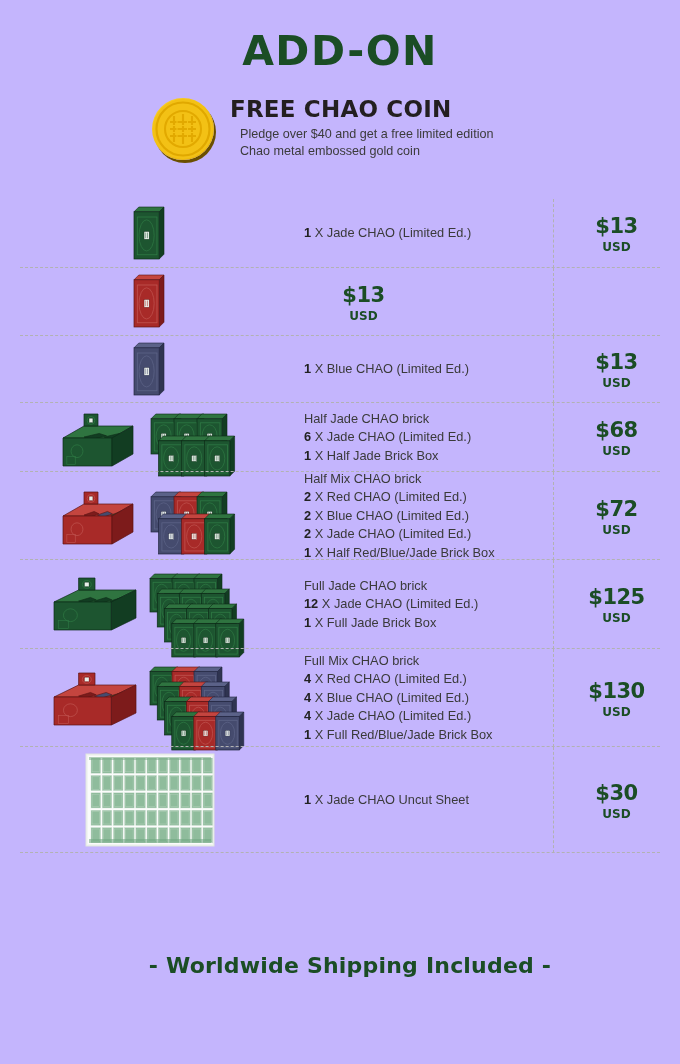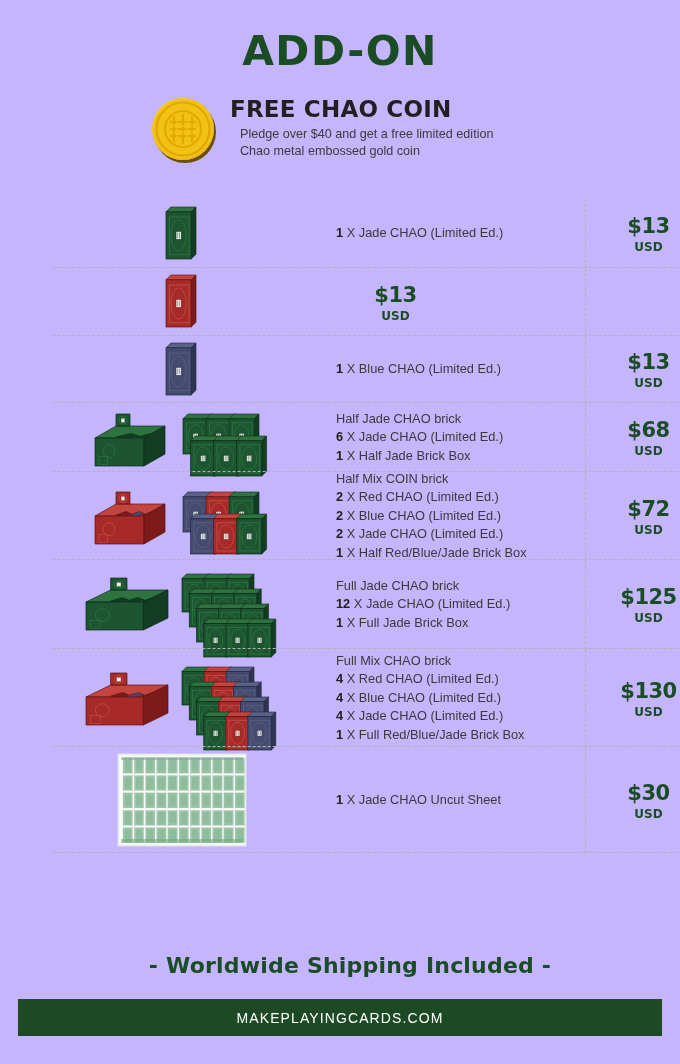--- a/index.html
+++ b/index.html
@@ -33,21 +33,21 @@
     position: absolute; left: 78px; top: 0px;
     font-size: 23px; font-weight: bold; color: #231f20; letter-spacing: .2px;
     font-family: "DejaVu Sans", sans-serif;
   }
   .coin-sub {
     position: absolute; left: 88px; top: 30px;
     font-size: 12.6px; color: #3b3b3b; line-height: 17px;
   }
 
   
-  .table { position: absolute; left: 0; top: 199px; width: 680px; padding-left: 32px; }
+  .table { position: absolute; left: 0; top: 199px; width: 680px; }
   .row { position: relative; width: 680px; display:flex; align-items:center; }
   .row::after {
     content:""; position:absolute; left:20px; right:20px; bottom:0; height:0;
     border-bottom: 1px dashed #b2b2b2;
   }
   .row .vdiv {
     position:absolute; left:553px; top:0; bottom:0; width:0;
     border-left: 1px dashed #b2b2b2;
   }
   .row:last-child .vdiv { bottom: 0; }
@@ -392,21 +392,21 @@
     <rect x="10.049999999999999" y="19.400000000000002" width="5.1000000000000005" height="6" fill="#eef3ee" stroke="#0d2b18" stroke-width=".4"></rect>
     <g stroke="#1d5530" stroke-width=".5">
       <path d="M11.7 20.200000000000003 v 4.4"></path>
       <path d="M13.5 20.200000000000003 v 4.4"></path>
     </g>
   </g>
     </svg>
           </div>
     </div>
     <div class="cell-desc">
-          <div><span>Half Mix COIN brick</span></div>
+          <div><span>Half Mix CHAO brick</span></div>
           <div><b>2</b><span> X Red CHAO (Limited Ed.)</span></div>
           <div><b>2</b><span> X Blue CHAO (Limited Ed.)</span></div>
           <div><b>2</b><span> X Jade CHAO (Limited Ed.)</span></div>
           <div><b>1</b><span> X Half Red/Blue/Jade Brick Box</span></div>
         </div>
     <div class="vdiv"></div>
     <div class="cell-price">
       <span class="amt">$72</span>
       <span class="cur">USD</span>
     </div>
@@ -893,17 +893,14 @@
         </div>
     <div class="vdiv"></div>
     <div class="cell-price">
       <span class="amt">$30</span>
       <span class="cur">USD</span>
     </div>
       </div>
     </div>
 
   <div class="ship">- Worldwide Shipping Included -</div>
-  <div class="brandbar">
-    <span>MAKEPLAYINGCARDS.COM</span>
-  </div>
 
 </div>
 
 </body></html>

